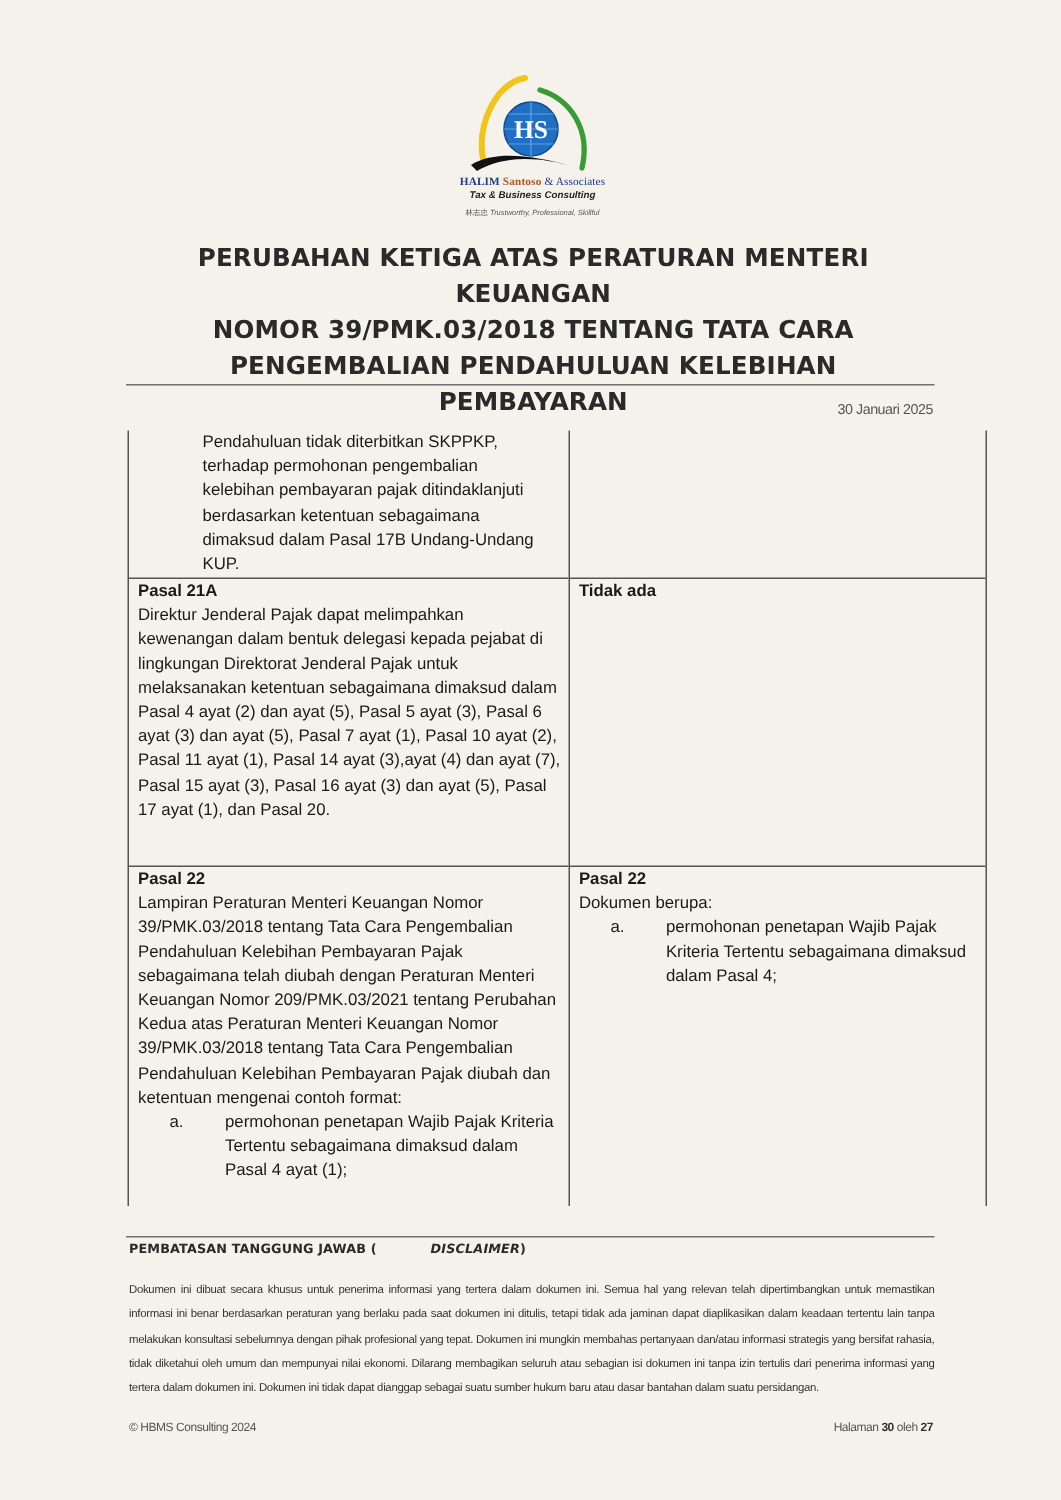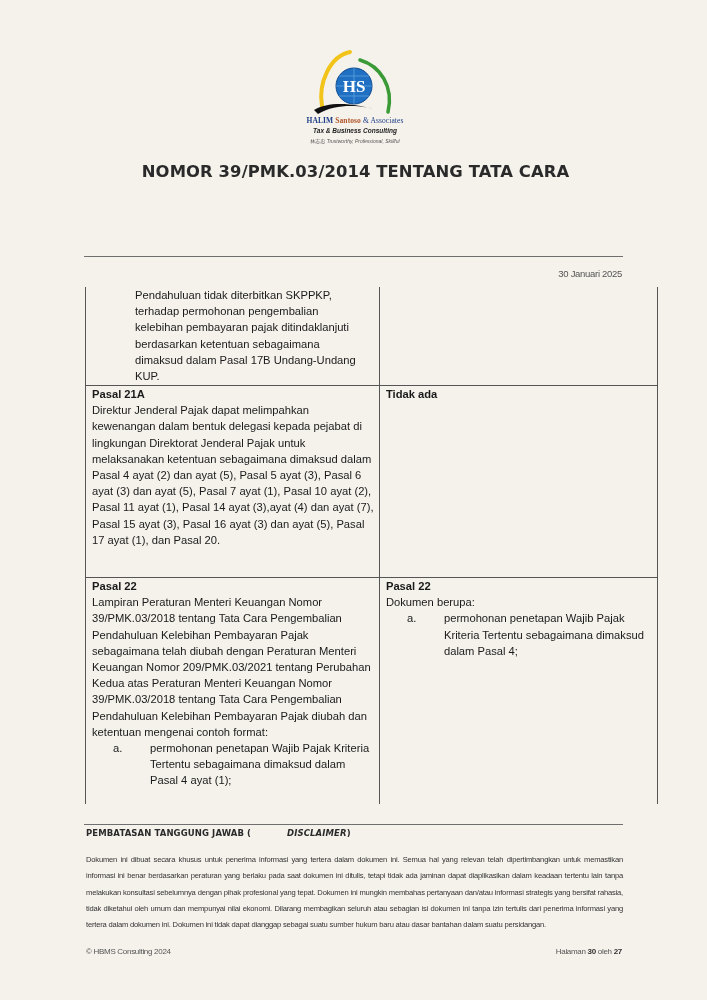--- a/index.html
+++ b/index.html
@@ -183,21 +183,23 @@
     <span class="halim">HALIM </span><span class="santoso">Santoso</span><span class="assoc"> &amp; Associates</span>
   </div>
   <div class="logo-tag">Tax &amp; Business Consulting</div>
   <div class="logo-motto">
     <span style="font-style:normal;">林志忠</span>
     <span>Trustworthy, Professional, Skillful</span>
   </div>
 </div>
 
 <div class="doc-title">
-  <div>NOMOR 39/PMK.03/2014 TENTANG TATA CARA</div>
+  <div>PERUBAHAN KETIGA ATAS PERATURAN MENTERI KEUANGAN</div>
+  <div>NOMOR 39/PMK.03/2018 TENTANG TATA CARA</div>
+  <div>PENGEMBALIAN PENDAHULUAN KELEBIHAN PEMBAYARAN</div>
 </div>
 <div class="title-rule"></div>
 <div class="doc-date">30 Januari 2025</div>
 
 <table class="cmp">
   <tbody>
       <tr class="first">
     <td class="c1" style="height:98px;">
       <div class="indent-block">
         <div>Pendahuluan tidak diterbitkan SKPPKP,</div>

